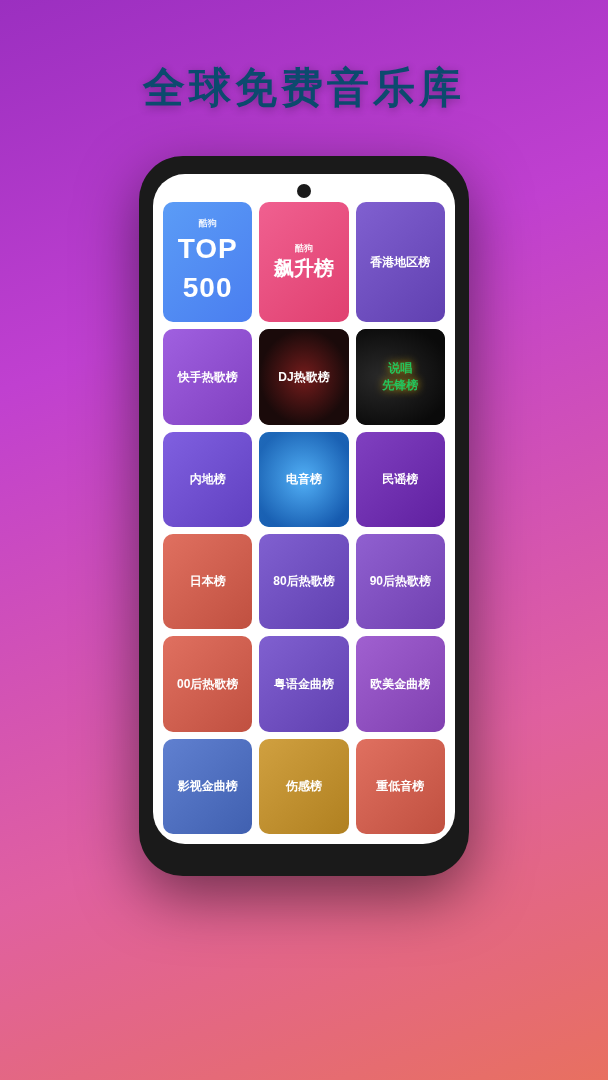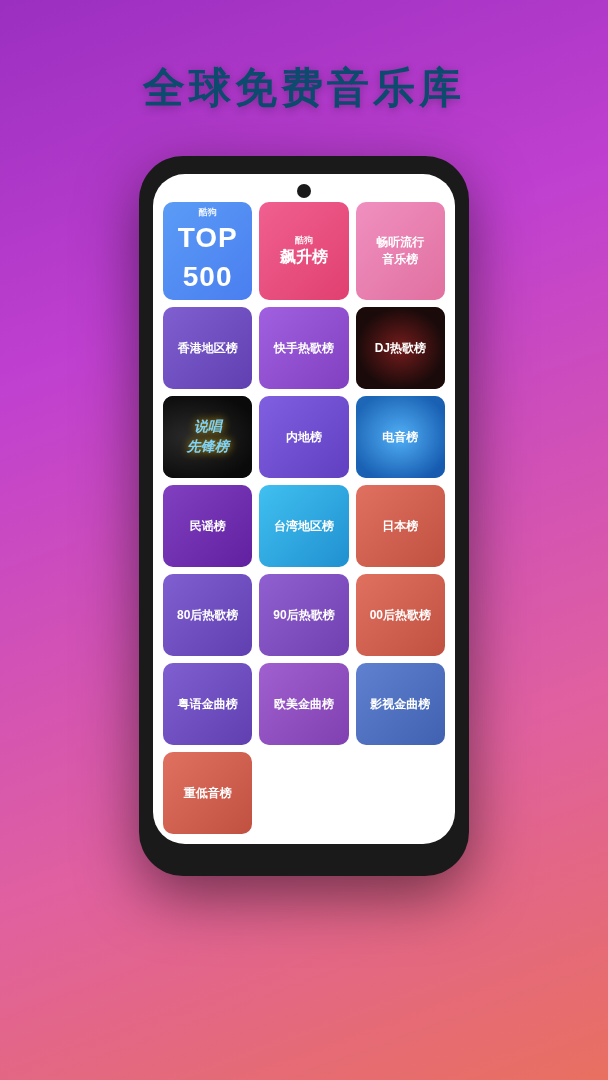--- a/index.html
+++ b/index.html
@@ -212,52 +212,46 @@
     <div class="screen-content" id="screen-content">
     <div class="music-card card-top500">
       <div class="card-label">
         <div style="font-size:9px;font-weight:600;opacity:0.9;">酷狗</div>
         <div style="font-size:28px;font-weight:900;letter-spacing:1px;text-align:center;">TOP 500</div>
       </div>
         </div>
         <div class="music-card card-feiyang">
       <div class="card-label">
         <div style="font-size:9px;font-weight:600;opacity:0.9;">酷狗</div>
-        <div style="font-size:16px;font-weight:900;">飙升榜</div>
-      </div>
-        </div>
-        <div class="music-card card-liuxing">
-          <div class="card-label">畅听流行<br>音乐榜</div>
+        <div style="font-size:20px;font-weight:900;">飙升榜</div>
+      </div>
         </div>
         <div class="music-card card-douyin">
           <div class="card-label">香港地区榜</div>
         </div>
         <div class="music-card card-kuaishou">
           <div class="card-label">快手热歌榜</div>
         </div>
         <div class="music-card card-dj">
           <div class="card-label">DJ热歌榜</div>
         </div>
         <div class="music-card card-shuochang">
       <div class="card-label" style="position:relative;z-index:2;">
-        <div style="font-size:14px;font-weight:900;font-style:italic;color:#7dd3fc;text-shadow:0 0 8px rgba(255,200,0,0.8);">说唱<br>先锋榜</div>
+        <div style="font-size:12px;font-weight:900;color:#22c55e;text-shadow:0 0 8px rgba(255,200,0,0.8);">说唱<br>先锋榜</div>
       </div>
         </div>
         <div class="music-card card-neidi">
           <div class="card-label">内地榜</div>
         </div>
         <div class="music-card card-diyin">
           <div class="card-label">电音榜</div>
         </div>
         <div class="music-card card-minyao">
           <div class="card-label">民谣榜</div>
         </div>
-        <div class="music-card card-taiwan">
-          <div class="card-label">台湾地区榜</div>
-        </div>
         <div class="music-card card-riben">
           <div class="card-label">日本榜</div>
         </div>
         <div class="music-card card-80hou">
           <div class="card-label">80后热歌榜</div>
         </div>
         <div class="music-card card-90hou">
           <div class="card-label">90后热歌榜</div>
         </div>
         <div class="music-card card-00hou">
@@ -265,18 +259,21 @@
         </div>
         <div class="music-card card-yueyu">
           <div class="card-label">粤语金曲榜</div>
         </div>
         <div class="music-card card-oumei">
           <div class="card-label">欧美金曲榜</div>
         </div>
         <div class="music-card card-yingshi">
           <div class="card-label">影视金曲榜</div>
         </div>
+        <div class="music-card card-shanggan">
+          <div class="card-label">伤感榜</div>
+        </div>
         <div class="music-card card-zhongdiyin">
           <div class="card-label">重低音榜</div>
         </div>
       </div>
   </div>
 </div>
 
 </body></html>

